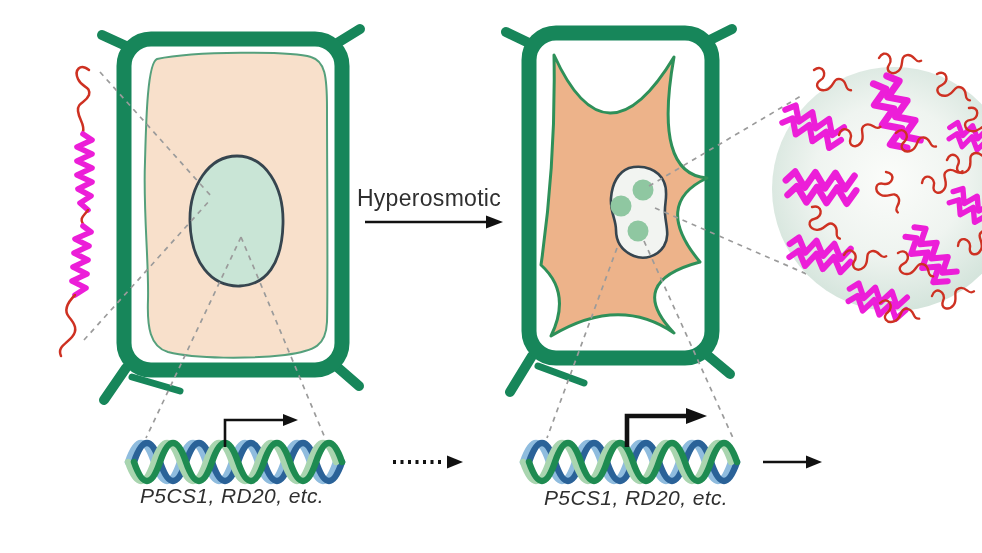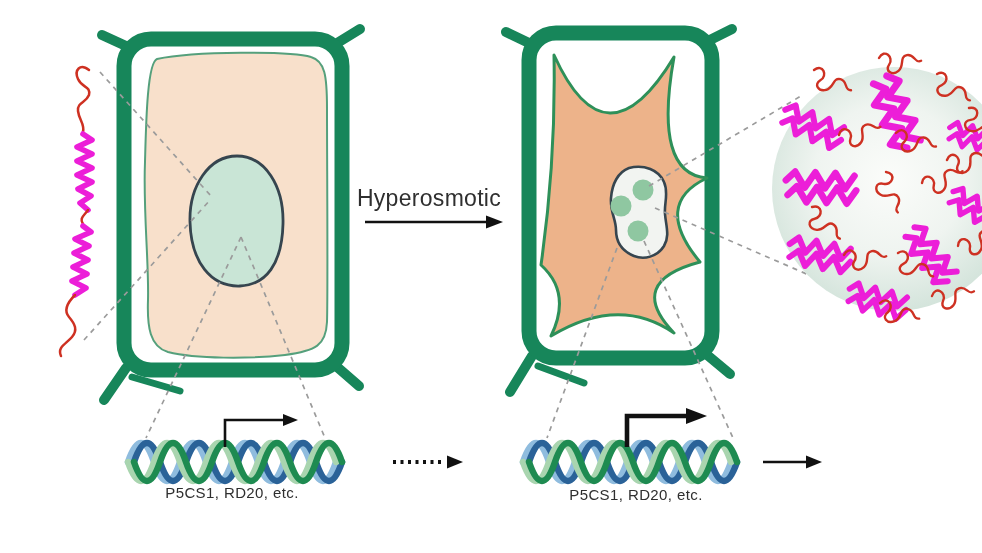--- a/index.html
+++ b/index.html
@@ -4,21 +4,21 @@
 <style>
   html,body{margin:0;padding:0;background:#fff;}
   .stage{
     position:relative;width:982px;height:553px;background:#fff;overflow:hidden;
     font-family:"Liberation Sans", sans-serif;
     margin-left:44px;
   }
   .stage svg{position:absolute;left:0;top:0;}
   .lbl{position:absolute;color:var(--text-dark,#2f2f2f);white-space:nowrap;}
   .lbl-stress{left:300px;top:185px;width:170px;text-align:center;font-size:23px;letter-spacing:.3px;}
-  .lbl-genes{font-size:15px;text-align:center;width:224px;letter-spacing:.4px;}
+  .lbl-genes{font-style:italic;font-size:21px;text-align:center;width:224px;letter-spacing:.4px;}
   .lbl-genes-left{left:76px;top:484px;}
   .lbl-genes-right{left:480px;top:486px;}
   .lbl-survival{left:791px;top:450px;font-size:22px;}
 
   
   .wall{stroke:var(--wall-green,#17865A);fill:none;}
   .wallrect{stroke-width:15px;}
   .horn{stroke-width:10px;stroke-linecap:round;}
   .horn-sm{stroke-width:7px;stroke-linecap:round;}
   .cyto{fill:var(--cytoplasm-peach,#F8E0CB);stroke:var(--membrane-green,#55A07C);stroke-width:2px;}

